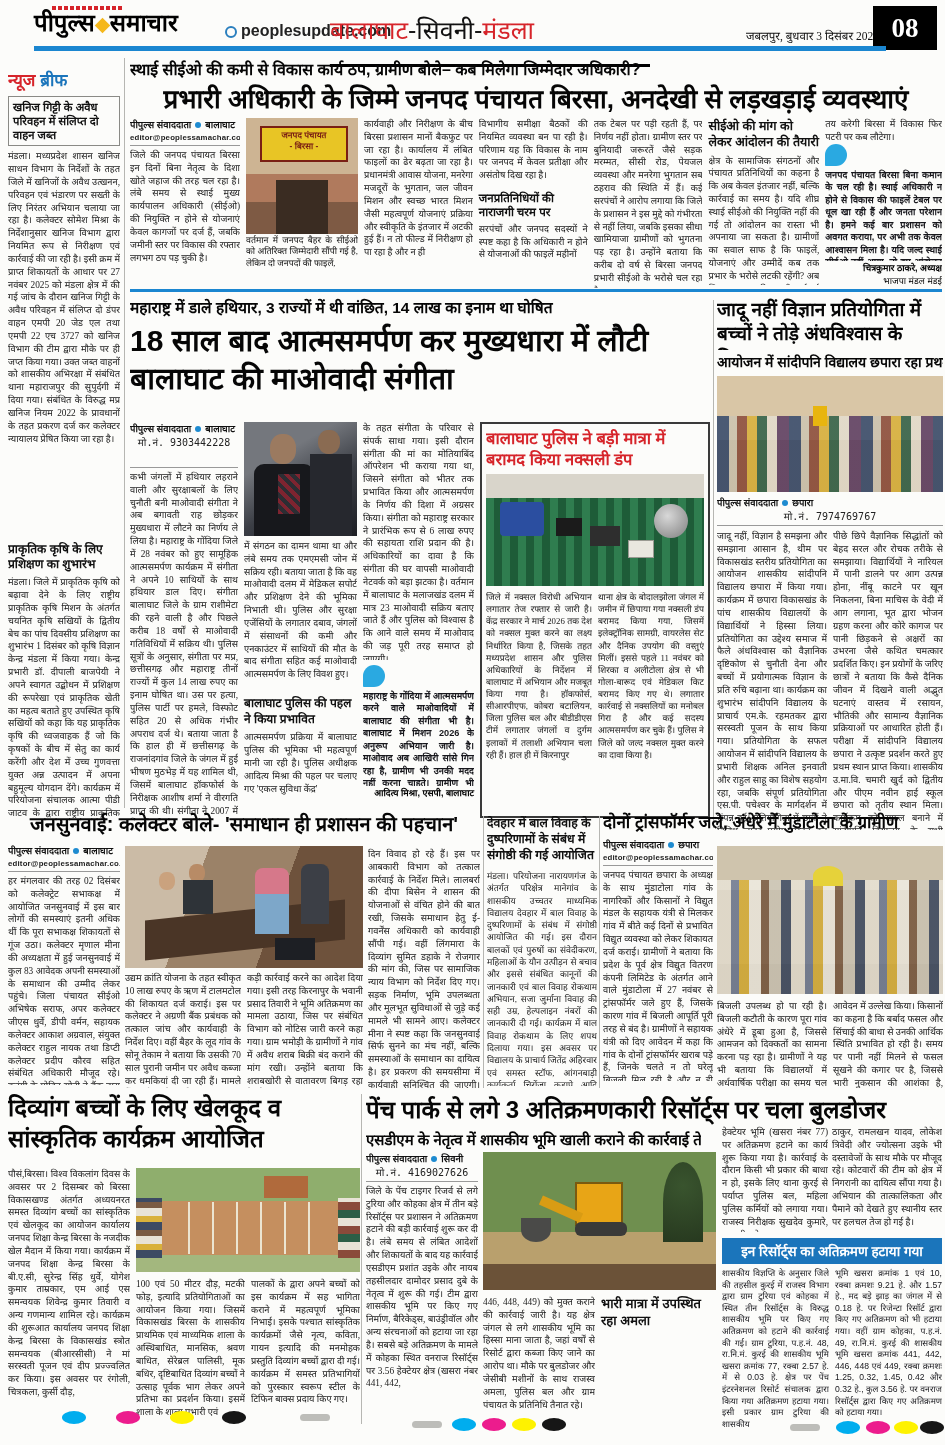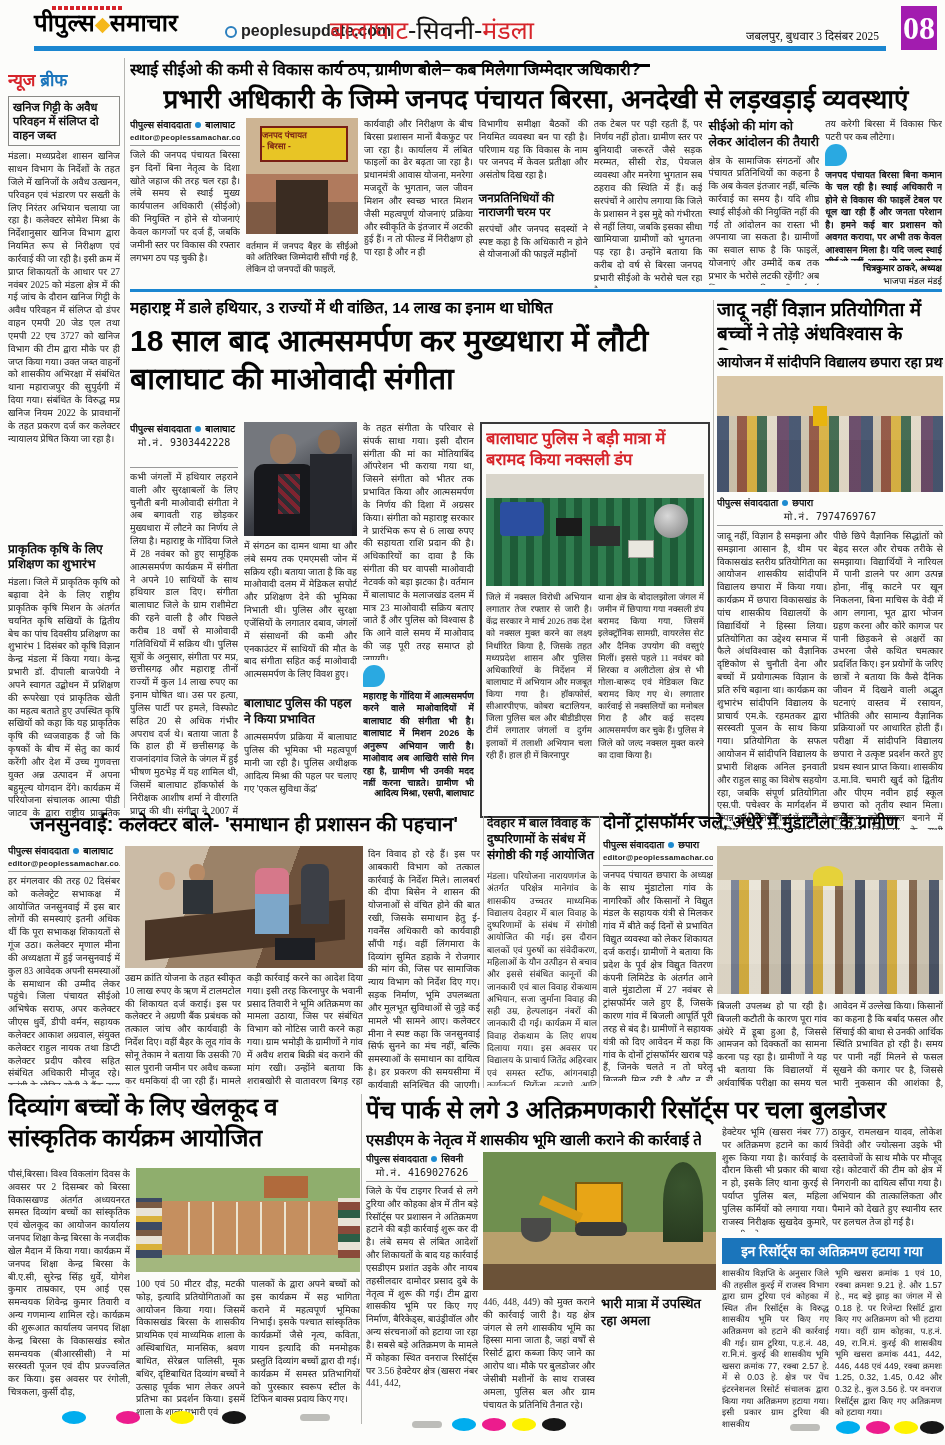--- a/index.html
+++ b/index.html
@@ -35,21 +35,21 @@
         <span>पीपुल्स</span><span style="display:inline-block;width:11px;height:11px;background:#f5b81c;transform:rotate(45deg);margin:0 2px;"></span><span>समाचार</span>
       </div>
     </div>
     <div class="abs" style="left:225px;top:22px;font-family:'Liberation Sans',sans-serif;font-weight:bold;font-size:16px;color:#222;">
       <span style="display:inline-block;width:8px;height:8px;border:2px solid #2a7fbe;border-radius:50%;vertical-align:middle;margin-right:4px;"></span><span>peoplesupdate.com</span>
     </div>
     <div class="abs" style="left:330px;top:12px;width:320px;text-align:left;font-family:'Liberation Sans',sans-serif;font-weight:normal;font-size:25px;border-bottom:3px solid #000;padding-bottom:18px;">
       <span style="color:#d6242a;">बालाघाट</span><span>-</span><span style="color:#111;">सिवनी</span><span>-</span><span style="color:#d6242a;">मंडला</span>
     </div>
     <div class="abs" style="right:66px;top:28px;font-family:'Liberation Serif',serif;font-weight:normal;font-size:11.5px;color:#111;">जबलपुर, बुधवार 3 दिसंबर 2025</div>
-    <div class="abs" style="right:8px;top:6px;width:36px;height:44px;background:#a21caf;color:#fff;font-family:'Liberation Serif',serif;font-weight:bold;font-size:32px;display:flex;align-items:center;justify-content:center;">08</div>
+    <div class="abs" style="right:8px;top:6px;width:64px;height:44px;background:#000000;color:#fff;font-family:'Liberation Serif',serif;font-weight:bold;font-size:27px;display:flex;align-items:center;justify-content:center;">08</div>
   </div>
   <div class="abs" style="left:34px;top:46px;width:852px;height:5px;background:#1b86d0;"></div>
 
   <div class="abs" style="left:8px;top:68px;width:112px;height:752px;overflow:hidden;">
     <div style="font-family:'Liberation Sans',sans-serif;font-weight:bold;font-size:17px;margin-bottom:5px;">
       <span style="color:#d6242a;">न्यूज</span>
       <span style="color:#1b75bb;">ब्रीफ</span>
     </div>
     <div style="border:1px solid #8a8a86;padding:3px 4px;margin-bottom:4px;">
       <div class="sh" style="font-size:11.3px;line-height:1.25;">खनिज गिट्टी के अवैध परिवहन में संलिप्त दो वाहन जब्त</div>
@@ -64,27 +64,27 @@
     <div class="h" style="font-size:16px;margin-top:4px;white-space:nowrap;">स्थाई सीईओ की कमी से विकास कार्य ठप, ग्रामीण बोले– कब मिलेगा जिम्मेदार अधिकारी?</div>
     <div class="h" style="font-size:26px;text-align:center;white-space:nowrap;">प्रभारी अधिकारी के जिम्मे जनपद पंचायत बिरसा, अनदेखी से लड़खड़ाई व्यवस्थाएं</div>
     <div class="cols" style="position:absolute;left:0;top:64px;width:812px;height:170px;gap:6px;">
       <div style="width:110px;">
         <div class="bl"><span>पीपुल्स संवाददाता</span><span class="dot"></span><span>बालाघाट</span></div>
         <div class="em" style="border-bottom:1px solid #999;padding:2px 0 3px 0;margin-bottom:3px;">editor@peoplessamachar.co.in</div>
         <div class="t" style="height:125px;">जिले की जनपद पंचायत बिरसा इन दिनों बिना नेतृत्व के दिशा खोते जहाज की तरह चल रहा है। लंबे समय से स्थाई मुख्य कार्यपालन अधिकारी (सीईओ) की नियुक्ति न होने से योजनाएं केवल कागजों पर दर्ज हैं, जबकि जमीनी स्तर पर विकास की रफ्तार लगभग ठप पड़ चुकी है।</div>
       </div>
       <div style="width:112px;">
         <div class="ph" style="width:112px;height:116px;background:linear-gradient(#cdb493 0 48%,#b07a5d 48% 72%,#7e5a44 72%);">
-          <div style="position:absolute;left:14px;top:8px;width:84px;height:30px;background:#e8c525;border:2px solid #7a1f14;color:#7a1f14;font-family:'Liberation Sans',sans-serif;font-weight:bold;font-size:8.5px;line-height:1.3;padding-top:2px;">
+          <div style="position:absolute;left:14px;top:8px;width:84px;height:30px;background:#e8c525;border:2px solid #7a1f14;color:#7a1f14;font-family:'Liberation Sans',sans-serif;font-weight:bold;font-size:8.5px;text-align:center;line-height:1.3;padding-top:2px;">
             <div>जनपद पंचायत</div>
             <div>- बिरसा -</div>
           </div>
           <div style="position:absolute;left:30px;top:62px;width:52px;height:54px;background:#3a2c22;"></div>
         </div>
-        <div class="cap" style="margin-top:7px;height:48px;">वर्तमान में जनपद बैहर के सीईओ को अतिरिक्त जिम्मेदारी सौंपी गई है, लेकिन दो जनपदों की फाइलें,</div>
+        <div class="cap" style="margin-top:1px;height:48px;">वर्तमान में जनपद बैहर के सीईओ को अतिरिक्त जिम्मेदारी सौंपी गई है, लेकिन दो जनपदों की फाइलें,</div>
       </div>
       <div class="t" style="width:110px;height:170px;">कार्यवाही और निरीक्षण के बीच बिरसा प्रशासन मानों बैकफुट पर जा रहा है। कार्यालय में लंबित फाइलों का ढेर बढ़ता जा रहा है। प्रधानमंत्री आवास योजना, मनरेगा मजदूरों के भुगतान, जल जीवन मिशन और स्वच्छ भारत मिशन जैसी महत्वपूर्ण योजनाएं प्रक्रिया और स्वीकृति के इंतजार में अटकी हुई हैं। न तो फील्ड में निरीक्षण हो पा रहा है और न ही</div>
       <div style="width:110px;">
         <div class="t" style="height:70px;">विभागीय समीक्षा बैठकों की नियमित व्यवस्था बन पा रही है। परिणाम यह कि विकास के नाम पर जनपद में केवल प्रतीक्षा और असंतोष दिख रहा है।</div>
         <div class="sh" style="font-size:11.5px;line-height:1.25;margin:3px 0;">जनप्रतिनिधियों की नाराजगी चरम पर</div>
         <div class="t" style="height:62px;">सरपंचों और जनपद सदस्यों ने स्पष्ट कहा है कि अधिकारी न होने से योजनाओं की फाइलें महीनों</div>
       </div>
       <div class="t" style="width:110px;height:170px;">तक टेबल पर पड़ी रहती हैं, पर निर्णय नहीं होता। ग्रामीण स्तर पर बुनियादी जरूरतें जैसे सड़क मरम्मत, सीसी रोड, पेयजल व्यवस्था और मनरेगा भुगतान सब ठहराव की स्थिति में हैं। कई सरपंचों ने आरोप लगाया कि जिले के प्रशासन ने इस मुद्दे को गंभीरता से नहीं लिया, जबकि इसका सीधा खामियाजा ग्रामीणों को भुगतना पड़ रहा है। उन्होंने बताया कि करीब दो वर्ष से बिरसा जनपद प्रभारी सीईओ के भरोसे चल रहा है।</div>
       <div style="width:112px;">
         <div class="sh" style="font-size:12.5px;line-height:1.3;margin-bottom:4px;">सीईओ की मांग को लेकर आंदोलन की तैयारी</div>
@@ -203,21 +203,21 @@
       <div style="position:absolute;left:0;top:34px;width:226px;height:114px;background:repeating-linear-gradient(90deg,#e8e3d6 0 14px,#6f7c96 14px 22px,#d9b13a 22px 32px,#f0ede3 32px 44px,#7a5b43 44px 52px,#cfc9ba 52px 64px,#3c4a63 64px 74px);opacity:.85;"></div>
       <div style="position:absolute;left:96px;top:20px;width:30px;height:20px;background:#e6d23a;border-radius:50% 50% 0 0;"></div>
     </div>
     <div class="cols" style="position:absolute;left:114px;top:190px;gap:6px;">
       <div class="t" style="width:110px;height:88px;">बिजली उपलब्ध हो पा रही है। बिजली कटौती के कारण पूरा गांव अंधेरे में डूबा हुआ है, जिससे आमजन को दिक्कतों का सामना करना पड़ रहा है। ग्रामीणों ने यह भी बताया कि विद्यालयों में अर्धवार्षिक परीक्षा का समय चल रहा है, ऐसे में बच्चों की पढ़ाई बुरी तरह प्रभावित हो रही है। अंधेरे में पढ़ाई संभव नहीं, बच्चे मानसिक दबाव और असुविधा का सामना कर रहे हैं इस बात का ग्रामीणों ने</div>
       <div class="t" style="width:110px;height:88px;">आवेदन में उल्लेख किया। किसानों का कहना है कि बर्बाद फसल और सिंचाई की बाधा से उनकी आर्थिक स्थिति प्रभावित हो रही है। समय पर पानी नहीं मिलने से फसल सूखने की कगार पर है, जिससे भारी नुकसान की आशंका है, विद्युत विभाग के अधिकारियों ने आवेदन प्राप्त कर समस्या के समाधान का आश्वासन दिया है। अब ग्रामीणों की नजर विभाग की कार्रवाई और समयबद्ध समाधान पर टिकी हुई है।</div>
     </div>
   </div>
 
   <div class="abs" style="left:8px;top:1092px;width:352px;height:348px;overflow:hidden;">
-    <div class="h" style="font-size:24px;line-height:1.3;height:66px;font-family:Liberation Serif, serif;">दिव्यांग बच्चों के लिए खेलकूद व सांस्कृतिक कार्यक्रम आयोजित</div>
+    <div class="h" style="font-size:24px;line-height:1.3;height:66px;">दिव्यांग बच्चों के लिए खेलकूद व सांस्कृतिक कार्यक्रम आयोजित</div>
     <div class="t abs" style="left:0;top:76px;width:122px;height:260px;">पौसं,बिरसा। विश्व विकलांग दिवस के अवसर पर 2 दिसम्बर को बिरसा विकासखण्ड अंतर्गत अध्ययनरत समस्त दिव्यांग बच्चों का सांस्कृतिक एवं खेलकूद का आयोजन कार्यालय जनपद शिक्षा केन्द्र बिरसा के नजदीक खेल मैदान में किया गया। कार्यक्रम में जनपद शिक्षा केन्द्र बिरसा के बी.ए.सी, सुरेन्द्र सिंह धुर्वे, योगेश कुमार ताम्रकार, एम आई एस समन्वयक शिवेन्द्र कुमार तिवारी व अन्य गणमान्य शामिल रहे। कार्यक्रम की शुरूआत कार्यालय जनपद शिक्षा केन्द्र बिरसा के विकासखंड स्त्रोत समन्वयक (बीआरसीसी) ने मां सरस्वती पूजन एवं दीप प्रज्ज्वलित कर किया। इस अवसर पर रंगोली, चित्रकला, कुर्सी दौड़,</div>
     <div class="ph" style="position:absolute;left:128px;top:76px;width:224px;height:104px;background:linear-gradient(#8fae6d 0 32%,#c58f5f 32% 84%,#a3b77e 84%);">
       <div style="position:absolute;left:30px;top:34px;width:164px;height:52px;background:repeating-linear-gradient(90deg,transparent 0 22px,#ece5d2 22px 24px);"></div>
       <div style="position:absolute;left:0;top:30px;width:26px;height:60px;background:repeating-linear-gradient(0deg,#3c4a63 0 8px,#d9b13a 8px 14px,#e8e3d6 14px 22px,#7a5b43 22px 28px);"></div>
       <div style="position:absolute;right:0;top:30px;width:22px;height:60px;background:repeating-linear-gradient(0deg,#8a4a3a 0 8px,#e8e3d6 8px 16px,#2c5e46 16px 24px);"></div>
       <div style="position:absolute;left:128px;top:8px;width:44px;height:22px;background:#b06a3c;"></div>
     </div>
     <div class="cols" style="position:absolute;left:128px;top:186px;gap:6px;">
       <div class="t" style="width:109px;height:150px;">100 एवं 50 मीटर दौड़, मटकी फोड़, इत्यादि प्रतियोगिताओं का आयोजन किया गया। जिसमें विकासखंड बिरसा के शासकीय प्राथमिक एवं माध्यमिक शाला के अस्थिबाधित, मानसिक, श्रवण बाधित, सेरेब्रल पालिसी, मूक बधिर, दृष्टिबाधित दिव्यांग बच्चों ने उत्साह पूर्वक भाग लेकर अपने प्रतिभा का प्रदर्शन किया। इसमें शाला के शाला प्रभारी एवं</div>
       <div class="t" style="width:109px;height:150px;">पालकों के द्वारा अपने बच्चों को इस कार्यक्रम में सह भागिता कराने में महत्वपूर्ण भूमिका निभाई। इसके पश्चात सांस्कृतिक कार्यक्रमों जैसे नृत्य, कविता, गायन इत्यादि की मनमोहक प्रस्तुति दिव्यांग बच्चों द्वारा दी गई। कार्यक्रम में समस्त प्रतिभागियों को पुरस्कार स्वरूप स्टील के टिफिन बाक्स प्रदाय किए गए।</div>

